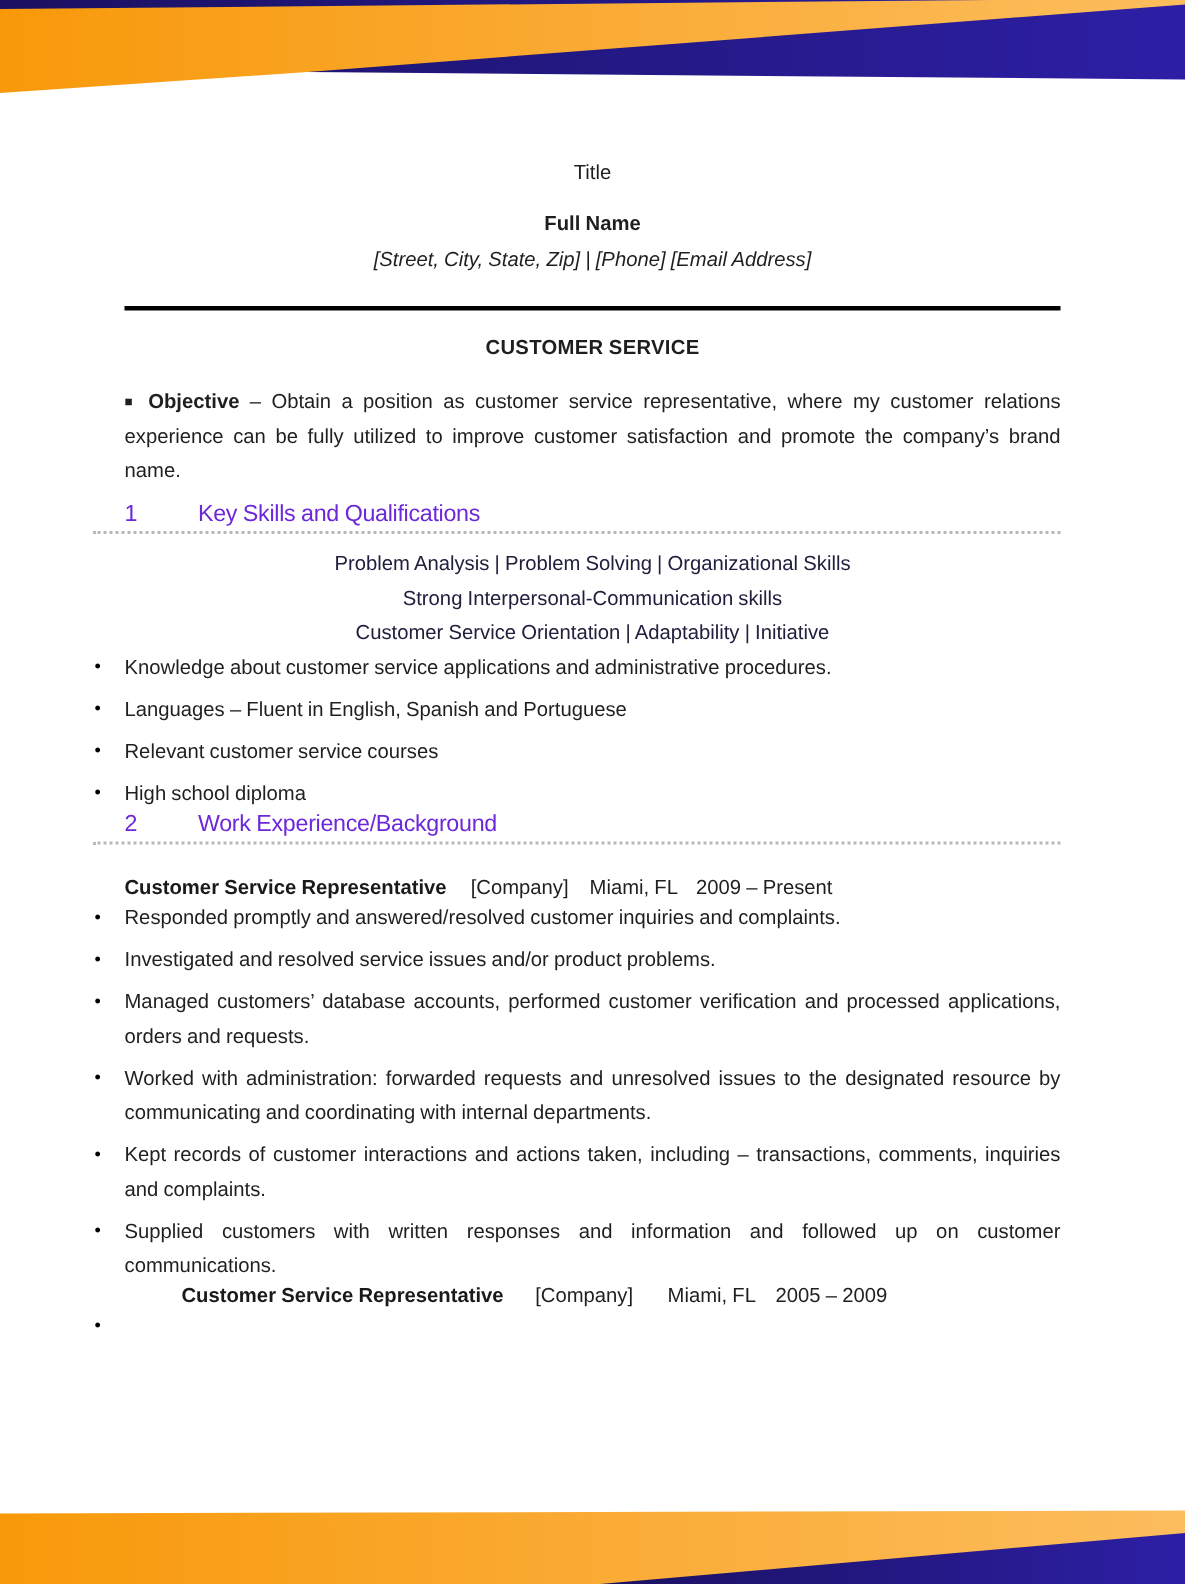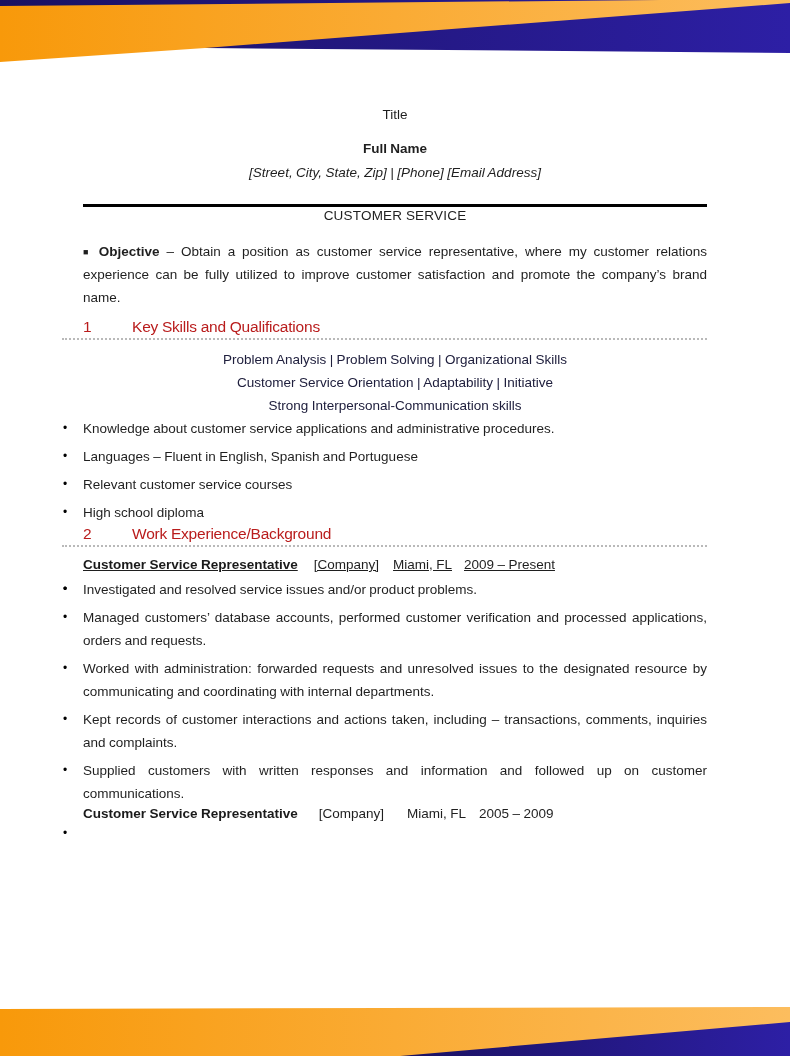--- a/index.html
+++ b/index.html
@@ -19,30 +19,30 @@
     position:absolute;top:0;left:83px;width:624px;
     padding-top:106px;
     font-size:13.5px;
     word-spacing:-0.3px;
   }
   .centered{text-align:center;}
   .doc-title{line-height:17px;}
   .full-name{margin-top:17px;line-height:17px;font-weight:bold;}
   .contact{margin-top:7px;line-height:17px;font-style:italic;}
   .divider{margin-top:23px;height:2.5px;background:#000;}
-  .resume-heading{margin-top:0;line-height:17px;font-weight:normal;letter-spacing:0.2px;}
+  .resume-heading{margin-top:16px;line-height:17px;font-weight:bold;letter-spacing:0.2px;}
   .objective{margin-top:16px;line-height:23px;text-align:justify;}
   .objective .marker{font-size:9px;vertical-align:1.5px;}
   .objective b{font-weight:bold;margin-top:26px;}
 
   .sec-heading{
     margin-top:8px;margin-left:-21px;
     padding:0 0 2px 21px;
     border-bottom:2px dotted #b9b9b9;
-    font-size:15.5px;line-height:19px;color:#b91c1c;
+    font-size:15.5px;line-height:19px;color:#6d28d9;
     letter-spacing:-0.2px;
   }
   .sec-heading .num{display:inline-block;width:49px;}
   .sec-heading.h2{margin-top:0;}
 
   .skills{margin-top:8px;line-height:23px;color:#20203e;}
 
   ul.blist{list-style:none;margin:0;padding:0;}
   ul.blist li{
     position:relative;line-height:23px;margin:0 0 5px 0;
@@ -51,22 +51,22 @@
   ul.blist li:last-child{margin-bottom:0;}
   .bullet{
     position:absolute;left:-20px;top:0;
     font-size:12px;color:#000;
   }
   .list-1{margin-top:22px;}
   .list-2{margin-top:30px;}
   .list-3{margin-top:24px;}
 
   .job-line{line-height:17px;}
-  .job-line.j1{margin-top:9px;text-decoration:underline;}
-  .job-line.j2{margin-top:0;}
+  .job-line.j1{margin-top:20px;}
+  .job-line.j2{margin-top:0;margin-left:38px;}
   .job-title{font-weight:bold;color:#1a1a1a;}
   .j1 .job-company{margin-left:16px;}
   .j1 .job-loc{margin-left:14px;}
   .j1 .job-dates{margin-left:12px;}
   .j2 .job-company{margin-left:21px;}
   .j2 .job-loc{margin-left:23px;}
   .j2 .job-dates{margin-left:13px;}
 </style>
 </head>
 <body>
@@ -99,37 +99,37 @@
     <div class="divider"></div>
 
     <div class="resume-heading centered">CUSTOMER SERVICE</div>
 
     <p class="objective" style="margin:16px 0 0 0;"><span class="marker">■</span> <b>Objective</b> <span>– Obtain a position as customer service representative, where my customer relations experience can be fully utilized to improve customer satisfaction and promote the company’s brand name.</span></p>
 
     <div class="sec-heading"><span class="num">1</span><span>Key Skills and Qualifications</span></div>
 
     <div class="skills centered">
       <div>Problem Analysis | Problem Solving | Organizational Skills</div>
+      <div>Strong Interpersonal-Communication skills</div>
       <div>Customer Service Orientation | Adaptability | Initiative</div>
-      <div>Strong Interpersonal-Communication skills</div>
     </div>
 
     <ul class="blist list-1">
       <li><span class="bullet">•</span><span>Knowledge about customer service applications and administrative procedures.</span></li>
       <li><span class="bullet">•</span><span>Languages – Fluent in English, Spanish and Portuguese</span></li>
       <li><span class="bullet">•</span><span>Relevant customer service courses</span></li>
       <li><span class="bullet">•</span><span>High school diploma</span></li>
     </ul>
 
     <div class="sec-heading h2"><span class="num">2</span><span>Work Experience/Background</span></div>
 
     <div class="job-line j1"><span class="job-title">Customer Service Representative</span><span class="job-company">[Company]</span><span class="job-loc">Miami, FL</span><span class="job-dates">2009 – Present</span></div>
 
     <ul class="blist list-2">
-      <li><span class="bullet">•</span></li>
+      <li><span class="bullet">•</span><span>Responded promptly and answered/resolved customer inquiries and complaints.</span></li>
       <li><span class="bullet">•</span><span>Investigated and resolved service issues and/or product problems.</span></li>
       <li><span class="bullet">•</span><span>Managed customers’ database accounts, performed customer verification and processed applications, orders and requests.</span></li>
       <li><span class="bullet">•</span><span>Worked with administration: forwarded requests and unresolved issues to the designated resource by communicating and coordinating with internal departments.</span></li>
       <li><span class="bullet">•</span><span>Kept records of customer interactions and actions taken, including – transactions, comments, inquiries and complaints.</span></li>
       <li><span class="bullet">•</span><span>Supplied customers with written responses and information and followed up on customer communications.</span></li>
     </ul>
 
     <div class="job-line j2"><span class="job-title">Customer Service Representative</span><span class="job-company">[Company]</span><span class="job-loc">Miami, FL</span><span class="job-dates">2005 – 2009</span></div>
 
     <ul class="blist list-3">

